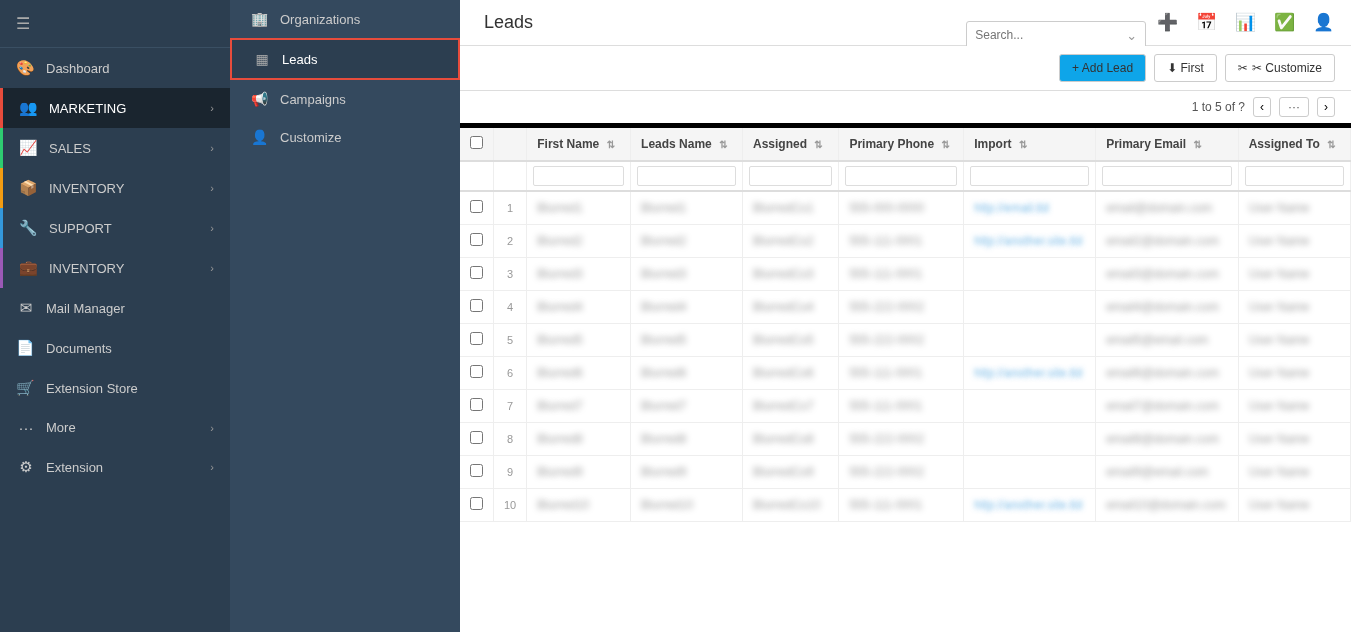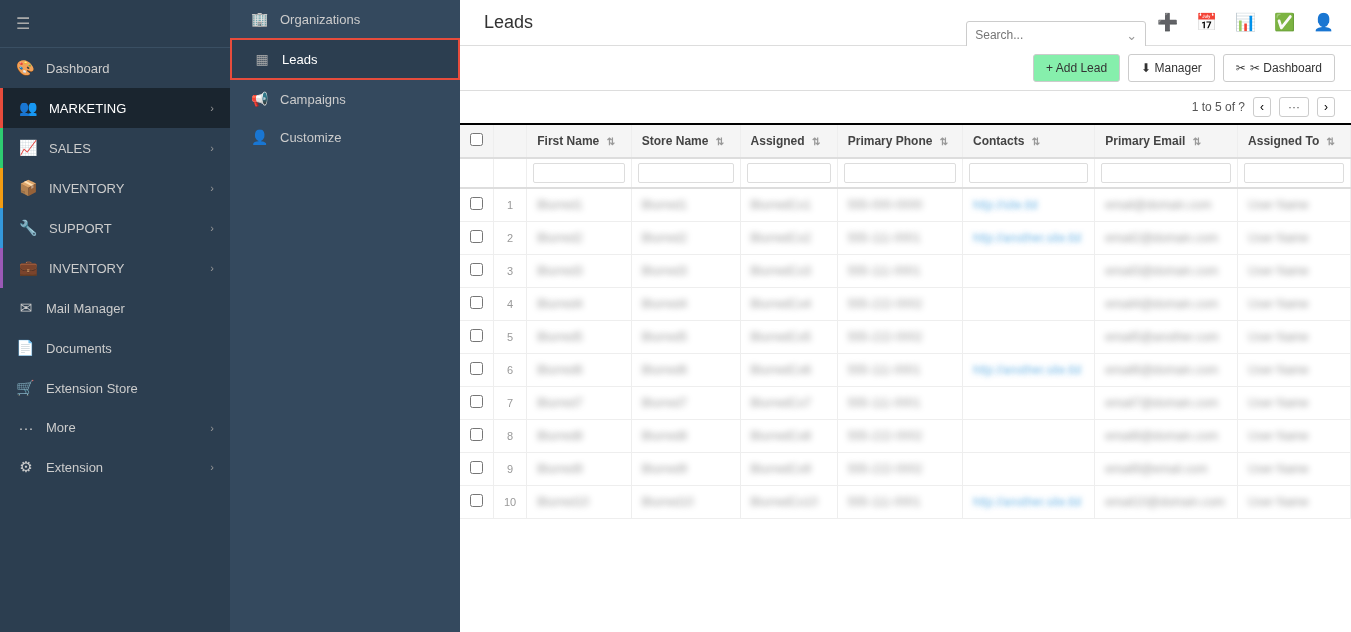--- a/index.html
+++ b/index.html
@@ -154,32 +154,32 @@
       font-size: 12px;
       cursor: pointer;
       border: 1px solid #ccc;
       background: #fff;
       color: #333;
       display: flex;
       align-items: center;
       gap: 4px;
     }
     .btn-primary {
-      background: #86efac;
+      background: #0ea5e9;
       border-color: #ccc;
     }
 
     
     .pagination-bar {
       display: flex;
       align-items: center;
       justify-content: flex-end;
       padding: 6px 16px;
       background: #fff;
-      border-bottom: 2px solid #000000;
+      border-bottom: 5px solid #000000;
       font-size: 12px;
       color: #555;
       flex-shrink: 0;
       gap: 8px;
     }
     .pagination-bar .pg-btn {
       padding: 2px 6px;
       border: 1px solid #ccc;
       border-radius: 3px;
       background: #fff;
@@ -353,24 +353,24 @@
       <span>➕</span>
       <span>📅</span>
       <span>📊</span>
       <span>✅</span>
       <span>👤</span>
     </div>
   </div>
 
   <div class="actionbar">
     <button class="btn btn-primary">+ Add Lead</button>
-    <button class="btn">⬇ Manager</button>
+    <button class="btn">⬇ First</button>
     <button class="btn">
       <span>✂</span>
-      <span>✂ Dashboard</span>
+      <span>✂ Customize</span>
     </button>
   </div>
 
   <div class="pagination-bar">
     <span>1 to 5 of ?</span>
     <button class="pg-btn">‹</button>
     <span class="pg-dots">···</span>
     <button class="pg-btn">›</button>
   </div>
 
@@ -378,33 +378,33 @@
     <table>
       <thead>
         <tr>
           <th class="checkbox-col"><input type="checkbox" style=""></th>
           <th class="num-col"></th>
           <th>
             <span>First Name</span>
             <span class="sort-icon">⇅</span>
           </th>
           <th>
-            <span>Store Name</span>
+            <span>Leads Name</span>
             <span class="sort-icon">⇅</span>
           </th>
           <th>
             <span>Assigned</span>
             <span class="sort-icon">⇅</span>
           </th>
           <th>
             <span>Primary Phone</span>
             <span class="sort-icon">⇅</span>
           </th>
           <th>
-            <span>Contacts</span>
+            <span>Import</span>
             <span class="sort-icon">⇅</span>
           </th>
           <th>
             <span>Primary Email</span>
             <span class="sort-icon">⇅</span>
           </th>
           <th>
             <span>Assigned To</span>
             <span class="sort-icon">⇅</span>
           </th>
@@ -433,21 +433,21 @@
     <td>
       <a href="#" class="cell-link blurred">Blurred1</a>
     </td>
     <td>
       <span class="blurred">BlurredCo1</span>
     </td>
     <td>
       <span class="blurred">555-000-0000</span>
     </td>
     <td>
-      <a href="#" class="cell-link blurred-link">http://site.tld</a>
+      <a href="#" class="cell-link blurred-link">http://email.tld</a>
     </td>
     <td>
       <span class="blurred">email@domain.com</span>
     </td>
     <td>
       <span class="blurred">User Name</span>
     </td>
   </tr>
           <tr>
     <td class="checkbox-col">
@@ -544,21 +544,21 @@
     <td>
       <span class="blurred">BlurredCo5</span>
     </td>
     <td>
       <span class="blurred">555-222-0002</span>
     </td>
     <td>
       
     </td>
     <td>
-      <span class="blurred">email5@another.com</span>
+      <span class="blurred">email5@email.com</span>
     </td>
     <td>
       <span class="blurred">User Name</span>
     </td>
   </tr>
           <tr>
     <td class="checkbox-col">
       <input type="checkbox" style="">
     </td>
     <td class="num-col">6</td>

